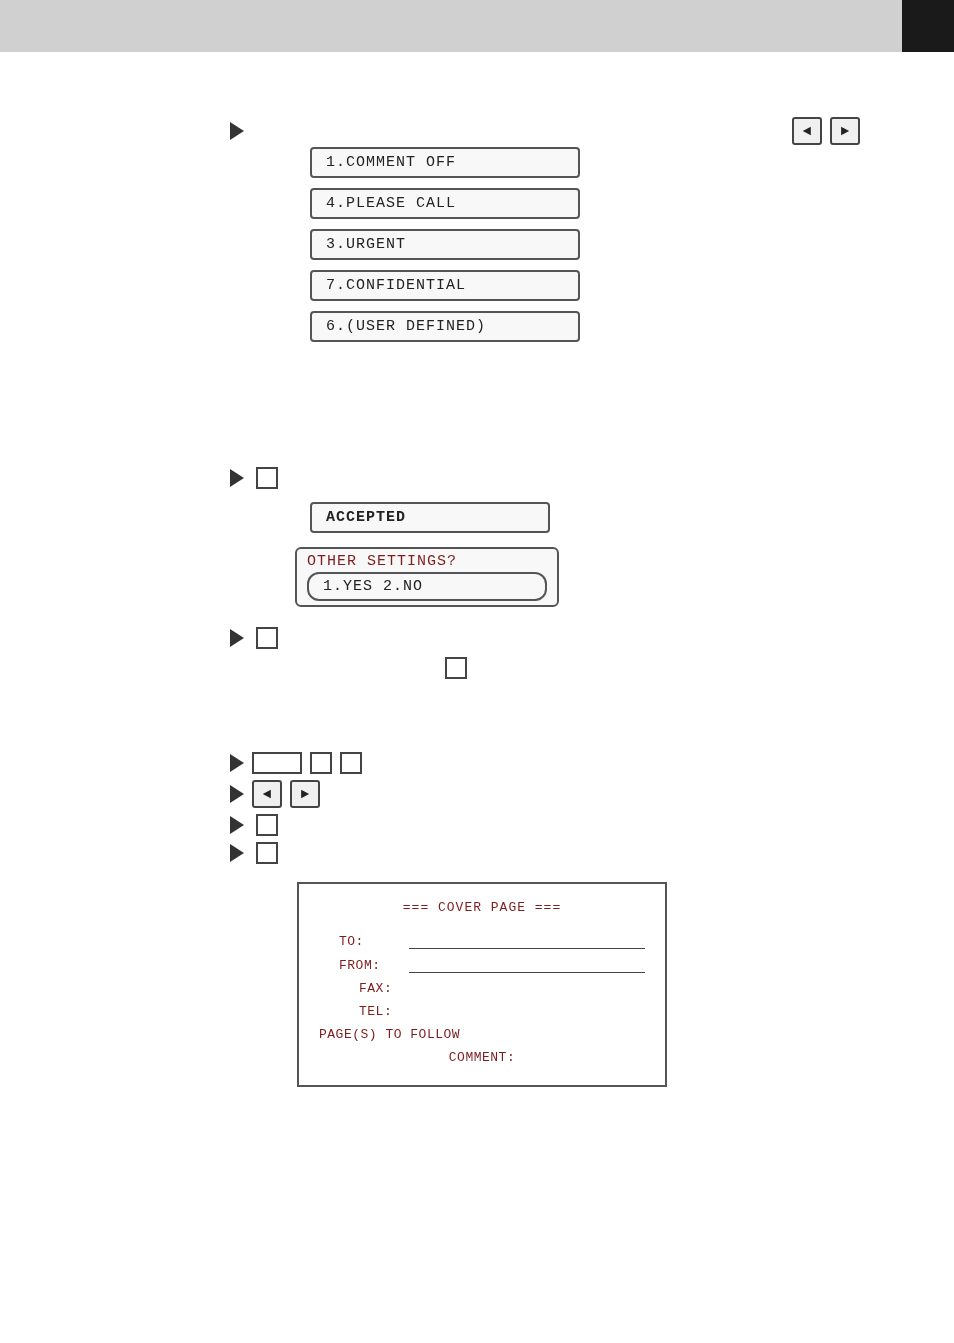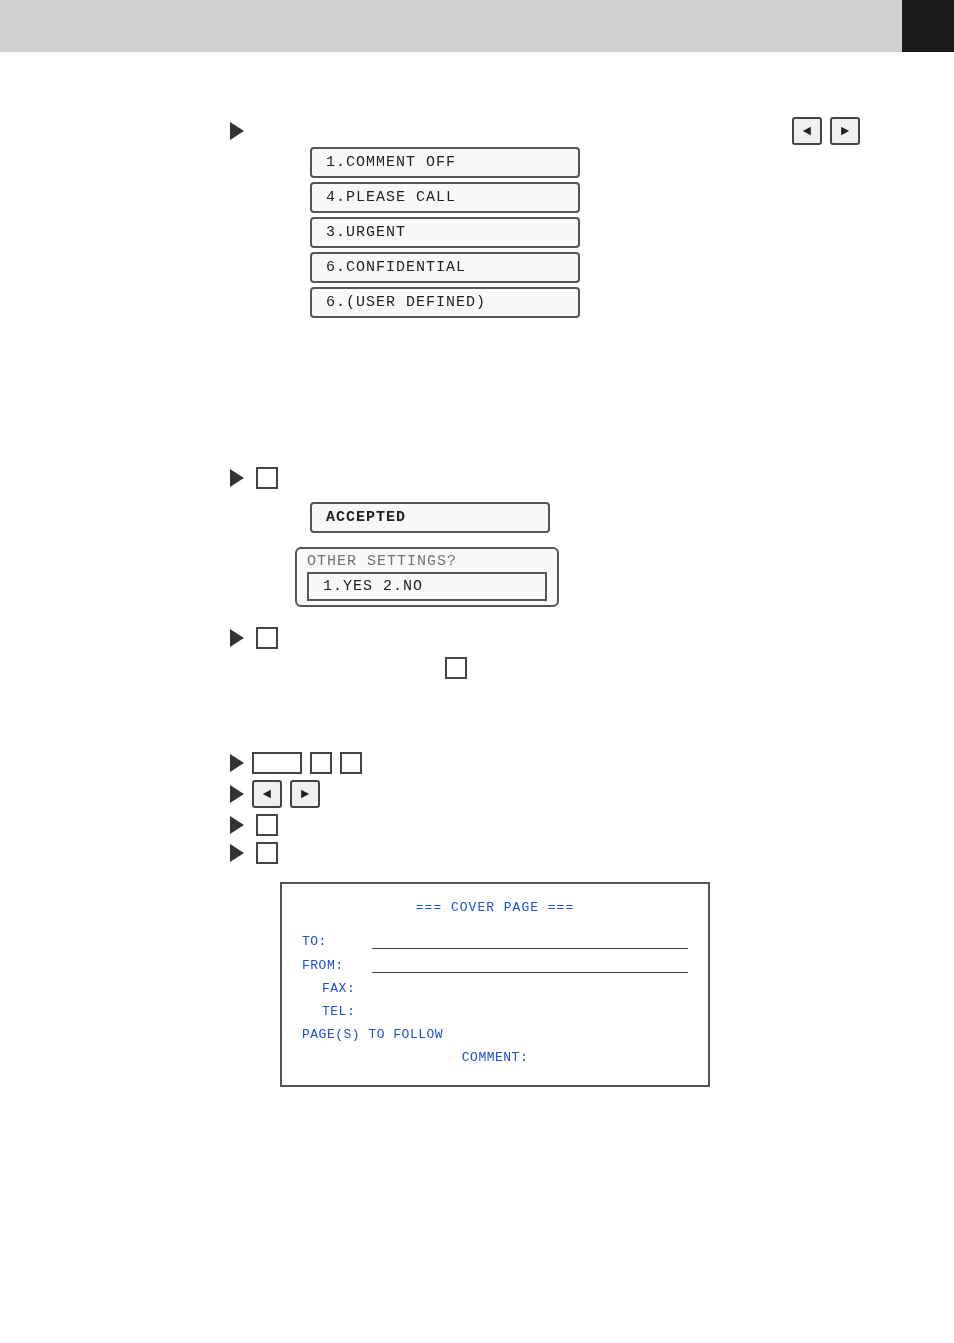--- a/index.html
+++ b/index.html
@@ -84,34 +84,34 @@
 
     
     .menu-section {
       position: absolute;
       left: 310px;
       top: 95px;
     }
 
     .menu-section .lcd-box {
       display: block;
-      margin-bottom: 4px;
+      margin-bottom: 10px;
       width: 270px;
     }
 
     .other-settings-outer {
       border: 2px solid #555;
       border-radius: 6px;
       padding: 4px 10px;
       background: #f8f8f8;
     }
 
     .other-settings-inner {
       border: 2px solid #555;
-      border-radius: 0;
+      border-radius: 12px;
       padding: 4px 14px;
       background: #f8f8f8;
       font-size: 15px;
       letter-spacing: 1px;
       color: #222;
       margin-top: 2px;
       width: 240px;
     }
 
     .three-boxes-row {
@@ -124,41 +124,42 @@
       display: flex;
       align-items: center;
       gap: 8px;
       margin-top: 6px;
     }
 
     
     .cover-page-box {
       position: absolute;
       top: 830px;
-      left: 280px;
-      width: 430px;
+      left: 297px;
+      width: 370px;
       border: 2px solid #555;
       background: #fff;
       padding: 16px 20px 20px 20px;
       font-family: 'Courier New', Courier, monospace;
       font-size: 13px;
-      color: #1d4ed8;
+      color: #7f1d1d;
       letter-spacing: 0.5px;
     }
 
     .cover-title {
       text-align: center;
       margin-bottom: 18px;
       letter-spacing: 1px;
     }
 
     .cover-row {
       display: flex;
       margin-bottom: 8px;
       align-items: flex-end;
+      margin-left: 20px;
     }
 
     .cover-label {
       width: 70px;
       flex-shrink: 0;
     }
 
     .cover-line {
       border-bottom: 1px solid #444;
       flex: 1;
@@ -197,36 +198,36 @@
     <div style="display: flex; gap: 8px; margin-right: 30px;">
       <div class="nav-btn">◄</div>
       <div class="nav-btn">►</div>
     </div>
   </div>
 
   <div class="menu-section">
     <div class="lcd-box">1.COMMENT OFF</div>
     <div class="lcd-box">4.PLEASE CALL</div>
     <div class="lcd-box">3.URGENT</div>
-    <div class="lcd-box">6.CONFIDENTIAL</div>
+    <div class="lcd-box">7.CONFIDENTIAL</div>
     <div class="lcd-box">6.(USER DEFINED)</div>
   </div>
 
   <div style="position: absolute; top: 415px; left: 230px; display: flex; align-items: center; gap: 12px;">
     <span class="arrow-right"></span>
     <div class="small-square"></div>
   </div>
 
   <div style="position: absolute; top: 450px; left: 310px; font-weight: bold;">
     <div class="lcd-box" style="min-width: 240px;">ACCEPTED</div>
   </div>
 
   <div style="position: absolute; top: 495px; left: 295px;">
     <div class="other-settings-outer">
-      <div style="font-family: 'Courier New', Courier, monospace; font-size: 15px; letter-spacing: 1px; color: #737373;">OTHER SETTINGS?</div>
+      <div style="font-family: 'Courier New', Courier, monospace; font-size: 15px; letter-spacing: 1px; color: #7f1d1d;">OTHER SETTINGS?</div>
       <div class="other-settings-inner">1.YES  2.NO</div>
     </div>
   </div>
 
   <div style="position: absolute; top: 575px; left: 230px; display: flex; align-items: center; gap: 12px;">
     <span class="arrow-right"></span>
     <div class="small-square"></div>
   </div>
 
   <div style="position: absolute; top: 605px; left: 445px;">

